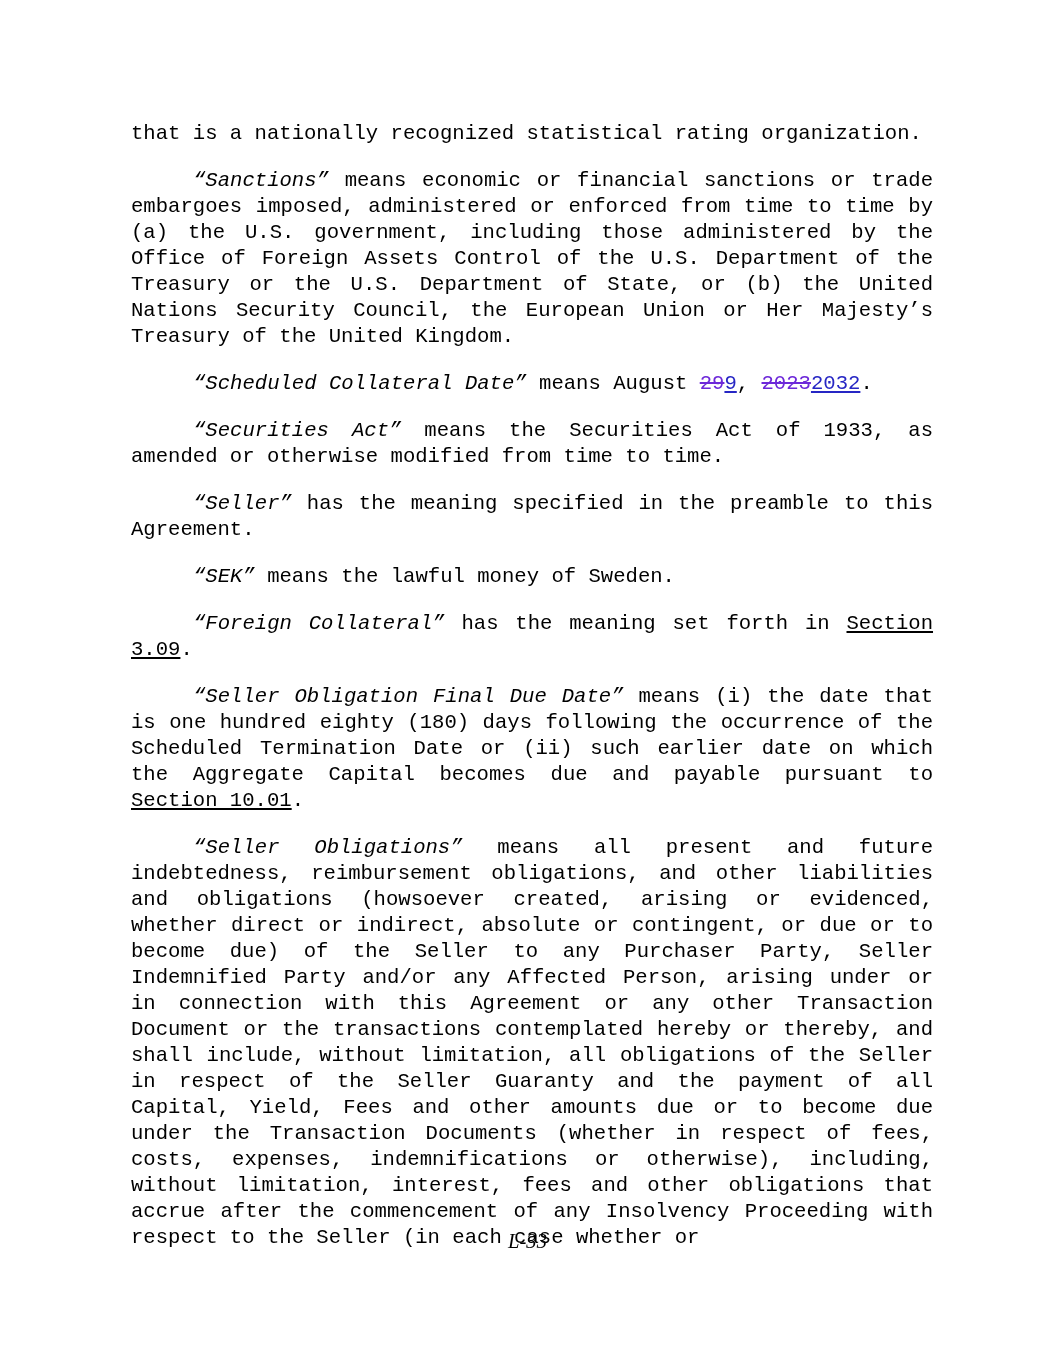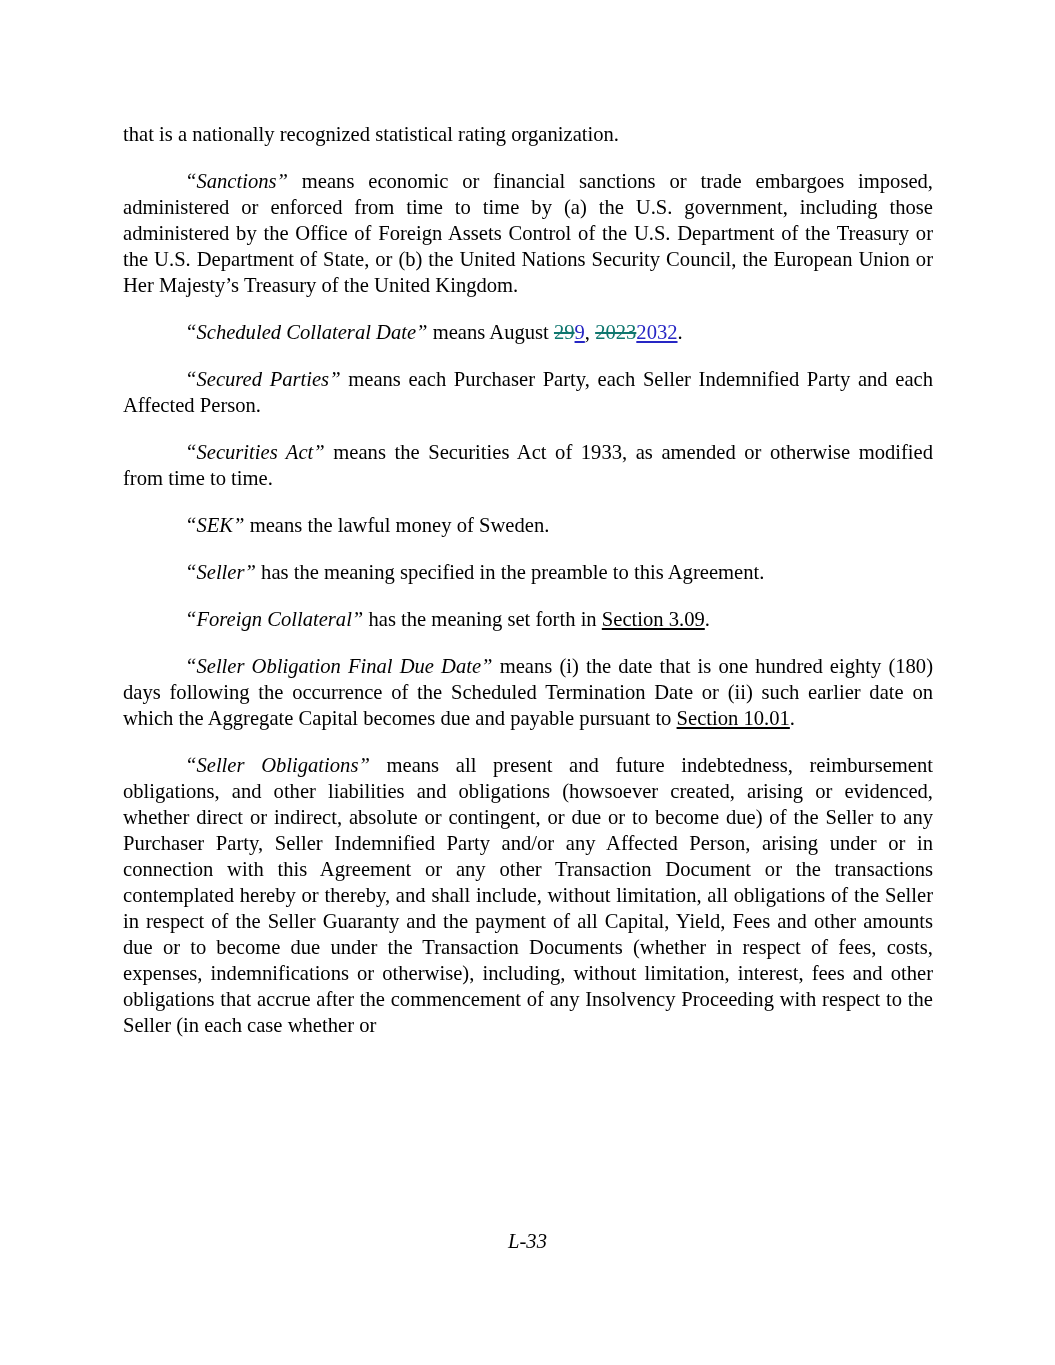--- a/index.html
+++ b/index.html
@@ -15,48 +15,48 @@
     color: #000000;
     overflow: hidden;
   }
   .content {
     position: absolute;
     left: 123px;
     top: 121px;
     width: 810px;
   }
   .para {
-    margin: 21px 0 0 0;
+    margin: 21px 0 0 8px;
     text-align: justify;
+    font-family: Liberation Mono, monospace;
   }
   .para:first-child { margin-top: 0; }
   .para.indent { text-indent: 62px; }
   .seg-term { font-style: italic; }
-  .seg-del { color: #0f766e; text-decoration: line-through; }
+  .seg-del { color: #6d28d9; text-decoration: line-through; }
   .seg-ins { color: #2626C4; text-decoration: underline; }
   .seg-ref { text-decoration: underline; }
   .footer {
     position: absolute;
     top: 1228px;
     left: 0;
     width: 100%;
     text-align: center;
     font-style: italic;
   }
 </style>
 </head>
 <body>
 
 <div class="page">
   <div class="content">
       <p class="para"><span class="seg-plain">that is a nationally recognized statistical rating organization.</span></p>
       <p class="para indent"><span class="seg-term">“Sanctions”</span><span class="seg-plain"> means economic or financial sanctions or trade embargoes imposed, administered or enforced from time to time by (a) the U.S. government, including those administered by the Office of Foreign Assets Control of the U.S. Department of the Treasury or the U.S. Department of State, or (b) the United Nations Security Council, the European Union or Her Majesty’s Treasury of the United Kingdom.</span></p>
       <p class="para indent"><span class="seg-term">“Scheduled Collateral Date”</span><span class="seg-plain"> means August </span><span class="seg-del">29</span><span class="seg-ins">9</span><span class="seg-plain">, </span><span class="seg-del">2023</span><span class="seg-ins">2032</span><span class="seg-plain">.</span></p>
-      <p class="para indent"><span class="seg-term">“Secured Parties”</span><span class="seg-plain"> means each Purchaser Party, each Seller Indemnified Party and each Affected Person.</span></p>
       <p class="para indent"><span class="seg-term">“Securities Act”</span><span class="seg-plain"> means the Securities Act of 1933, as amended or otherwise modified from time to time.</span></p>
+      <p class="para indent"><span class="seg-term">“Seller”</span><span class="seg-plain"> has the meaning specified in the preamble to this Agreement.</span></p>
       <p class="para indent"><span class="seg-term">“SEK”</span><span class="seg-plain"> means the lawful money of Sweden.</span></p>
-      <p class="para indent"><span class="seg-term">“Seller”</span><span class="seg-plain"> has the meaning specified in the preamble to this Agreement.</span></p>
       <p class="para indent"><span class="seg-term">“Foreign Collateral”</span><span class="seg-plain"> has the meaning set forth in </span><span class="seg-ref">Section 3.09</span><span class="seg-plain">.</span></p>
       <p class="para indent"><span class="seg-term">“Seller Obligation Final Due Date”</span><span class="seg-plain"> means (i) the date that is one hundred eighty (180) days following the occurrence of the Scheduled Termination Date or (ii) such earlier date on which the Aggregate Capital becomes due and payable pursuant to </span><span class="seg-ref">Section 10.01</span><span class="seg-plain">.</span></p>
       <p class="para indent"><span class="seg-term">“Seller Obligations”</span><span class="seg-plain"> means all present and future indebtedness, reimbursement obligations, and other liabilities and obligations (howsoever created, arising or evidenced, whether direct or indirect, absolute or contingent, or due or to become due) of the Seller to any Purchaser Party, Seller Indemnified Party and/or any Affected Person, arising under or in connection with this Agreement or any other Transaction Document or the transactions contemplated hereby or thereby, and shall include, without limitation, all obligations of the Seller in respect of the Seller Guaranty and the payment of all Capital, Yield, Fees and other amounts due or to become due under the Transaction Documents (whether in respect of fees, costs, expenses, indemnifications or otherwise), including, without limitation, interest, fees and other obligations that accrue after the commencement of any Insolvency Proceeding with respect to the Seller (in each case whether or</span></p>
     </div>
   <div class="footer">L-33</div>
 </div>
 
 </body></html>

